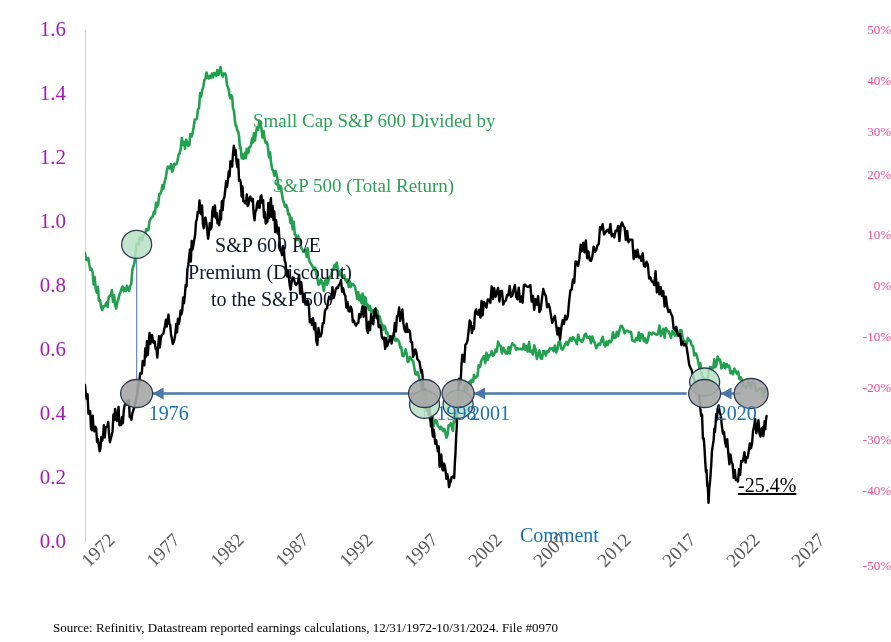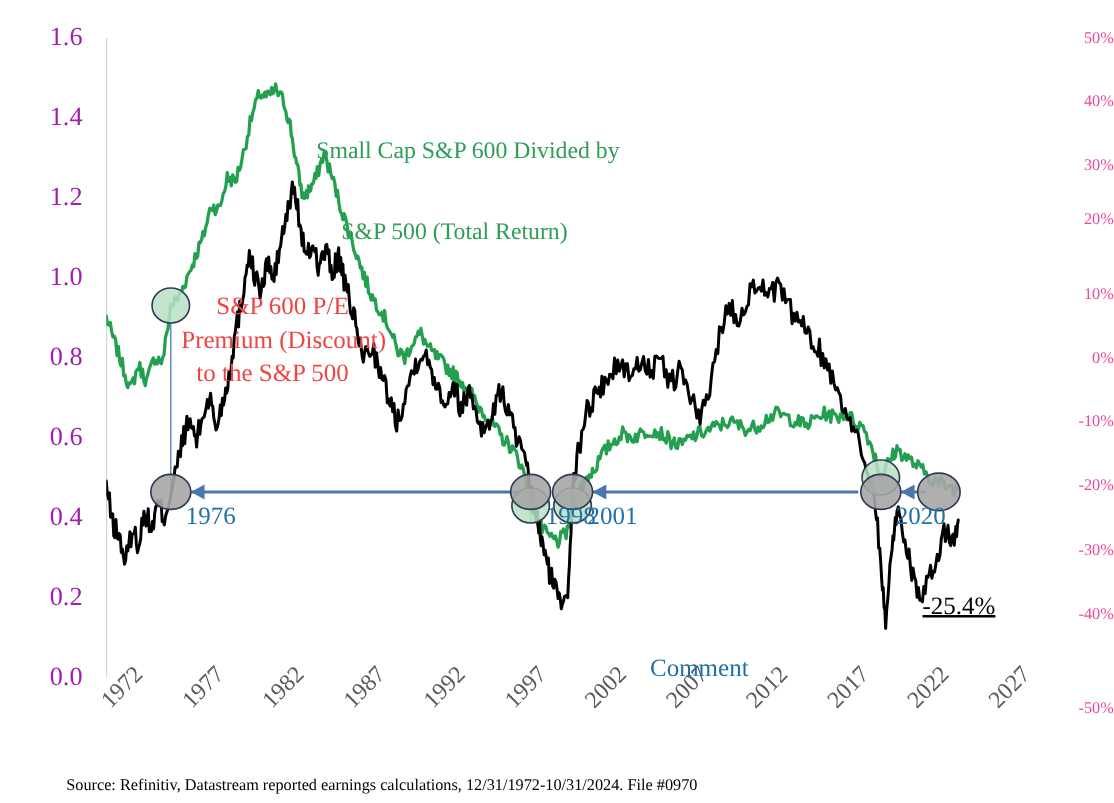--- a/index.html
+++ b/index.html
@@ -28,22 +28,22 @@
     font-family:"Liberation Serif", serif;
     transform:rotate(-45deg);transform-origin:left top;white-space:nowrap;
   }
   #plot{position:absolute;left:85px;top:30px;width:710px;height:512px;}
   #plot svg{display:block;}
   .lbl-green{
     position:absolute;color:#2e9e55;font-size:19px;line-height:25px;
     font-family:"Liberation Serif", serif;font-weight:normal;white-space:nowrap;
   }
   .lbl-black{
-    position:absolute;color:#ef4444;font-size:20px;line-height:27px;
-    font-family:"Liberation Serif", serif;white-space:nowrap;
+    position:absolute;color:#0f172a;font-size:20px;line-height:27px;
+    font-family:"Liberation Serif", serif;text-align:center;white-space:nowrap;
   }
   .yearlbl{
     position:absolute;color:#1f6fa8;font-size:20px;
     font-family:"Liberation Serif", serif;white-space:nowrap;
   }
   #endlabel{
     position:absolute;color:#000;font-size:20px;
     font-family:"Liberation Serif", serif;white-space:nowrap;
   }
   #comment{

